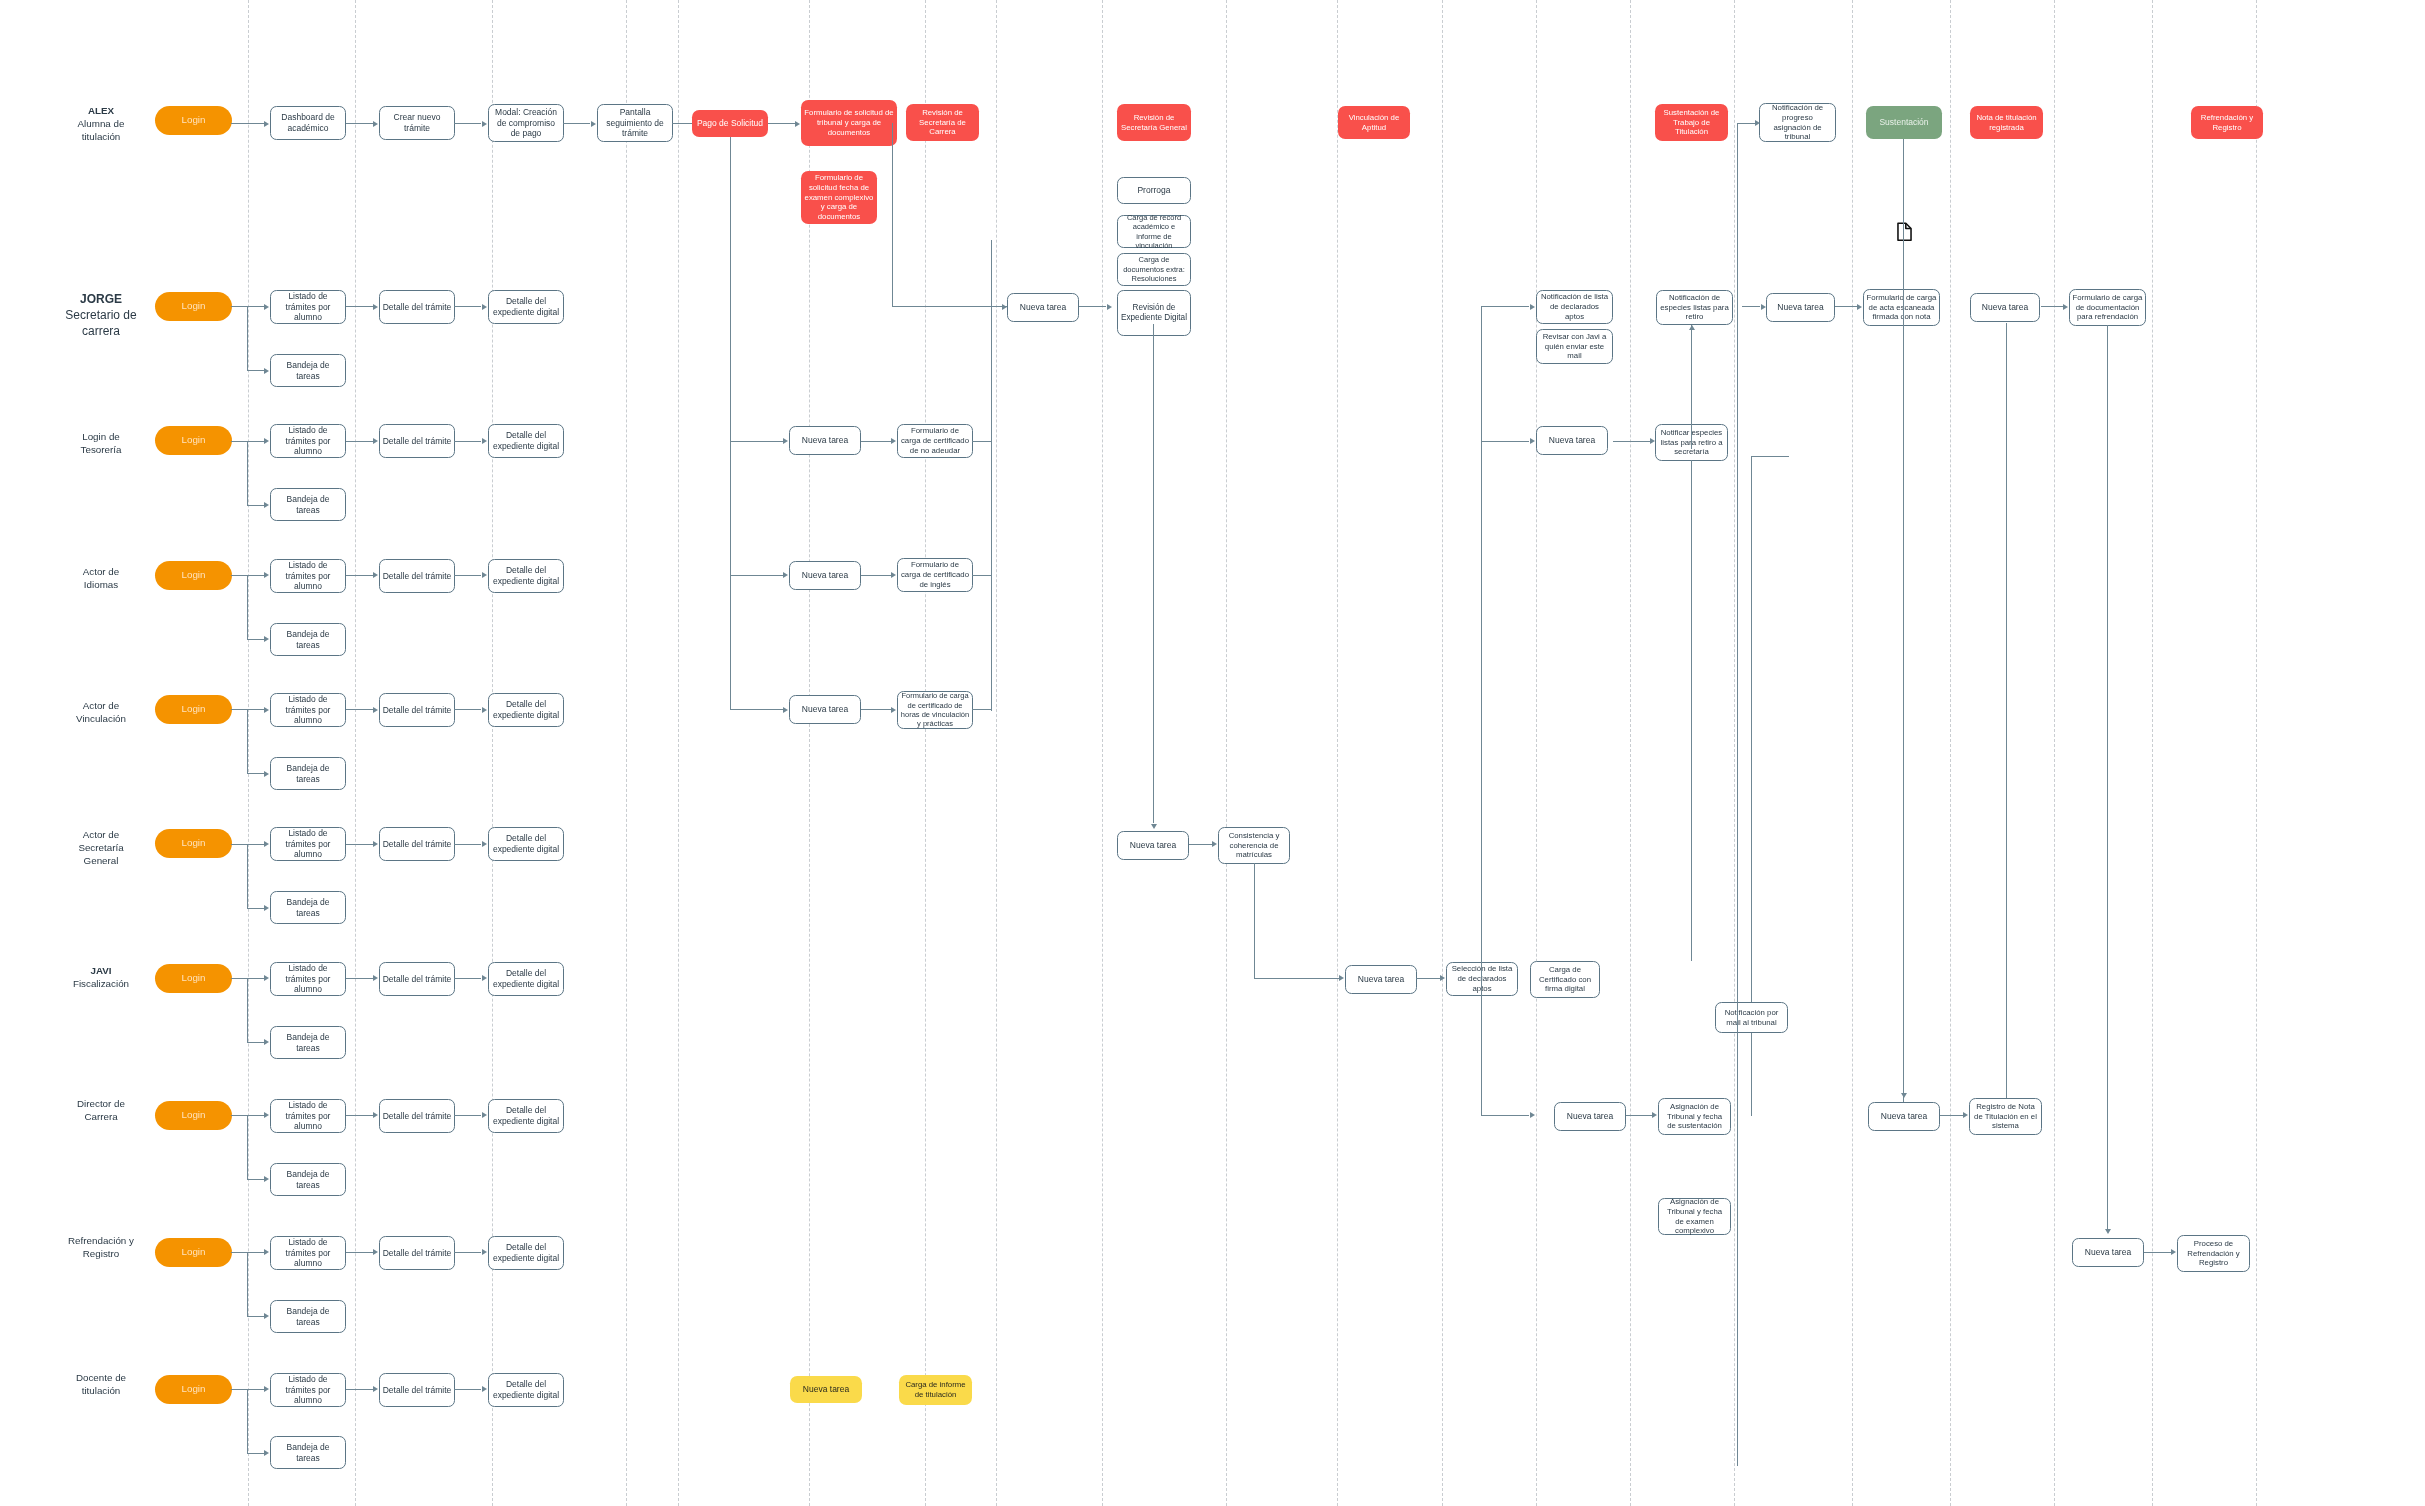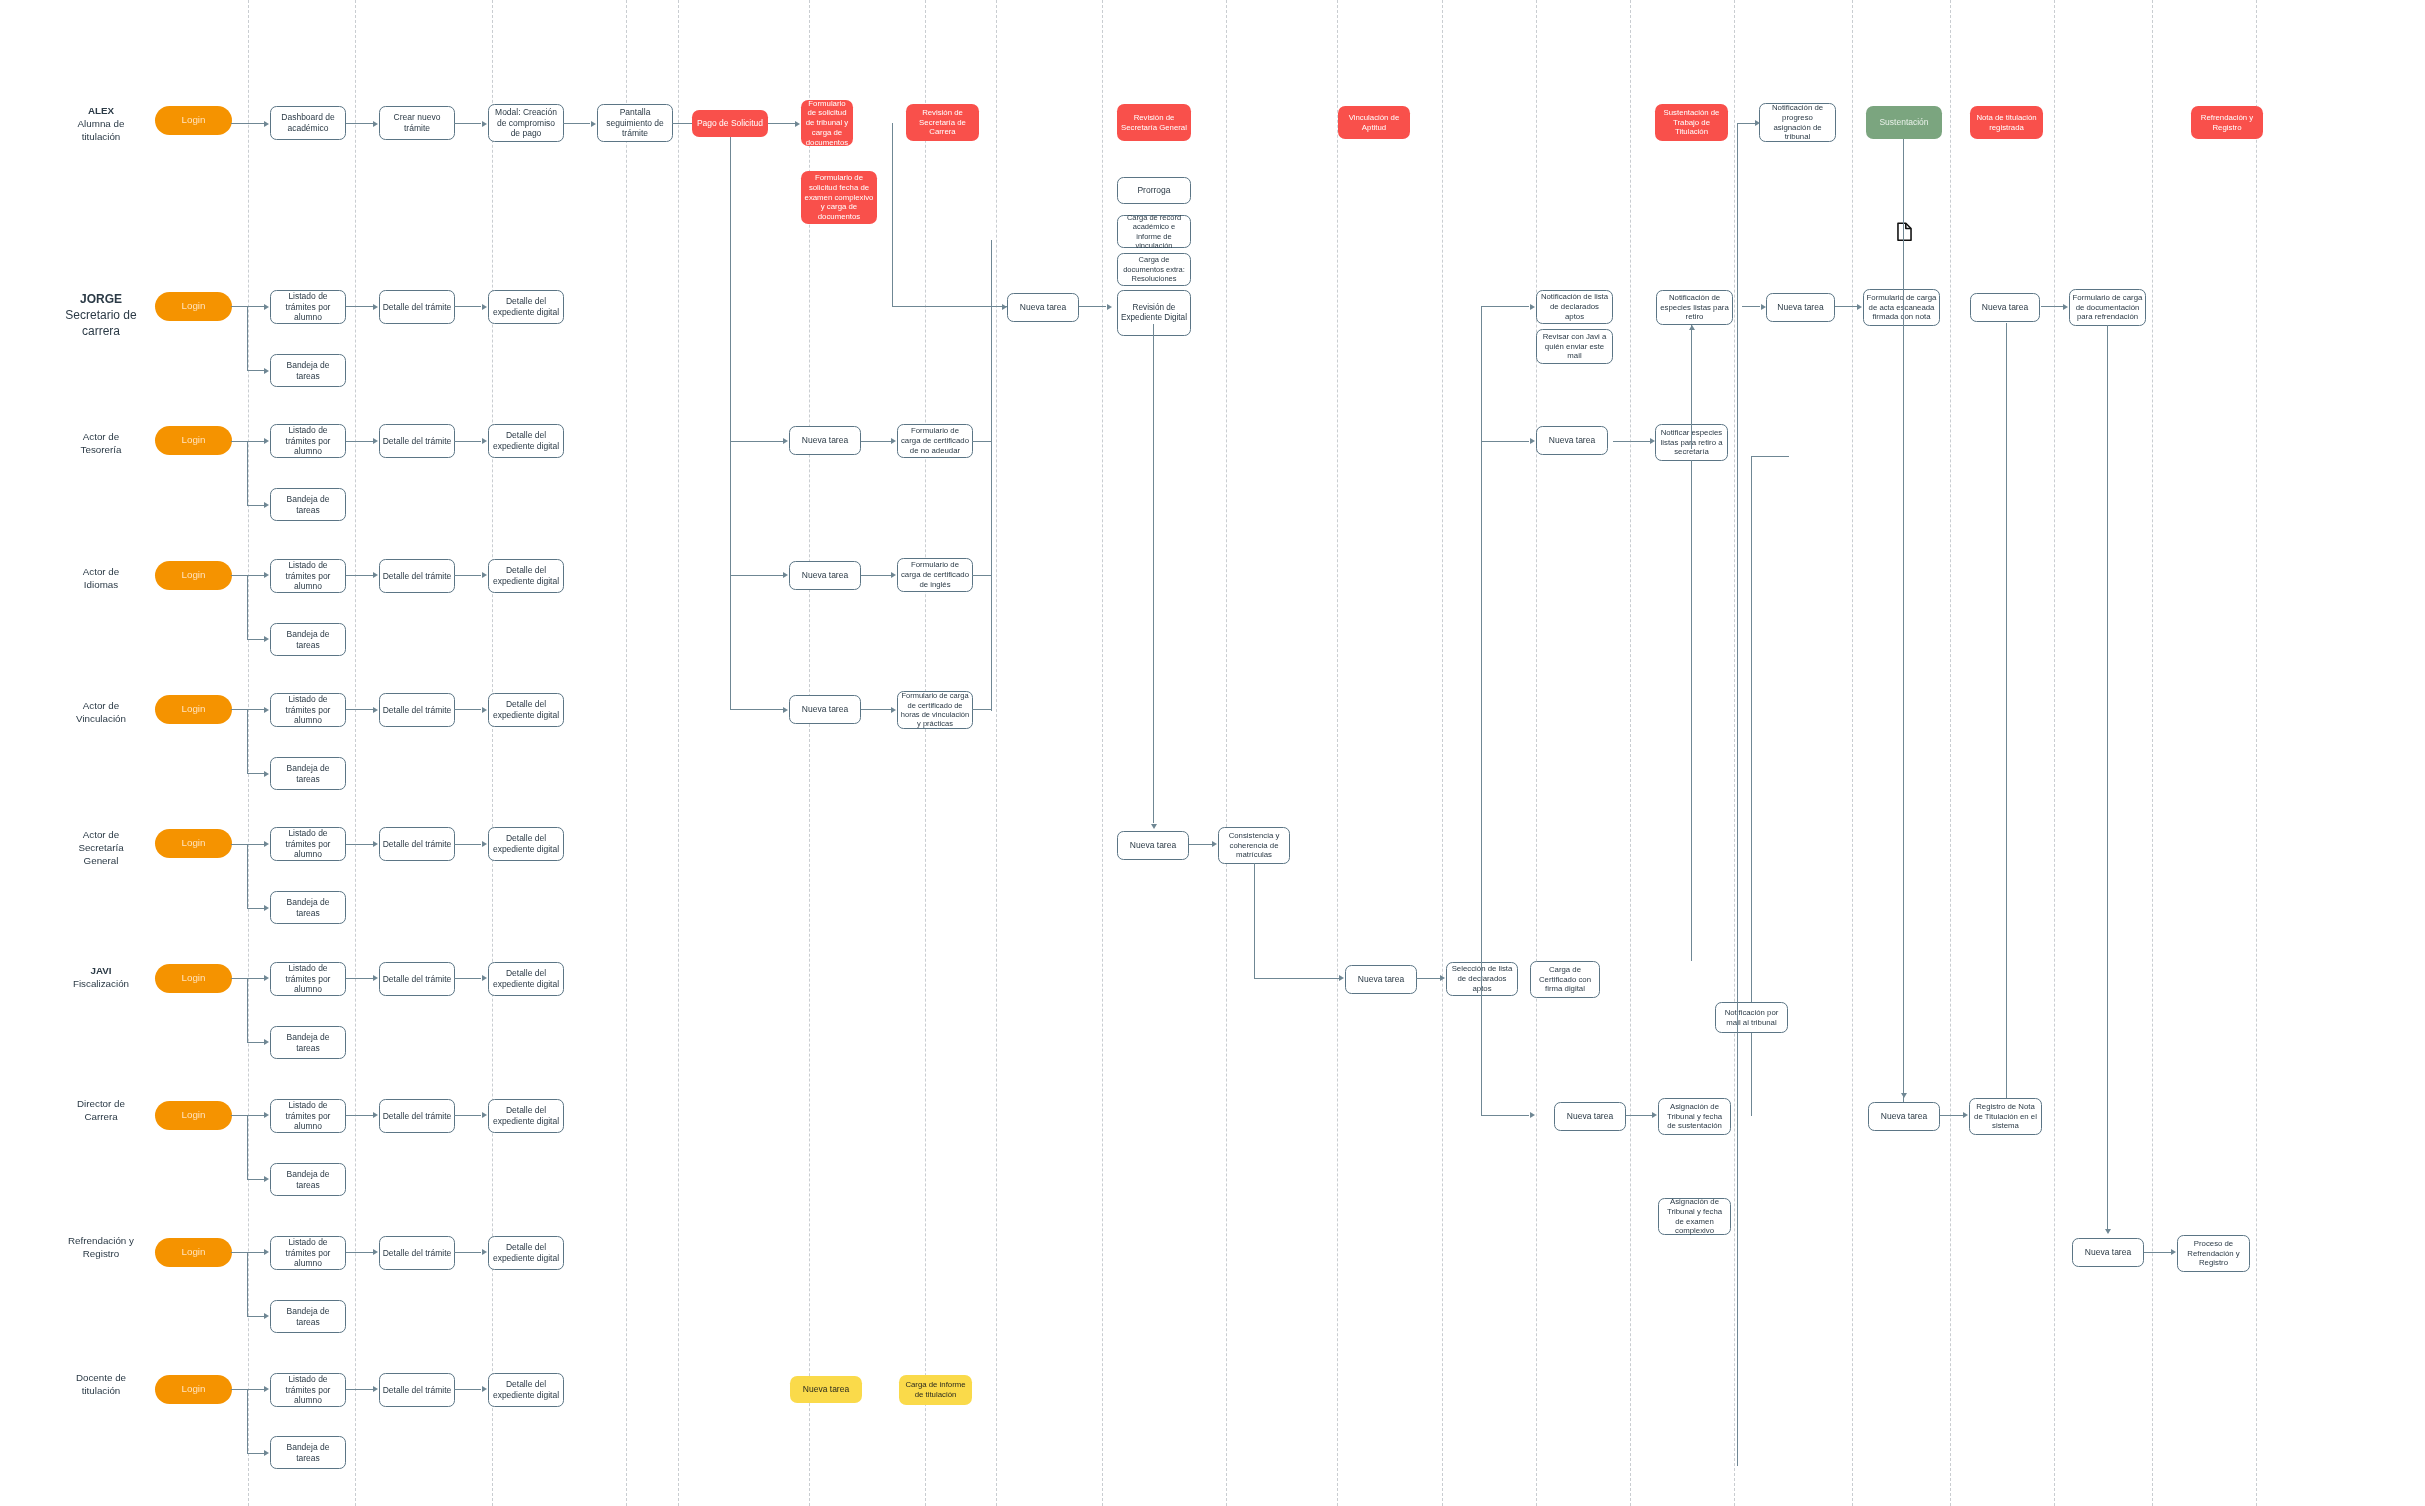--- a/index.html
+++ b/index.html
@@ -53,21 +53,21 @@
 
   <div class="lane-label" style="left:65px;top:104px;width:72px;font-size:9.8px">
     <span class="nm">ALEX</span>
     <span class="rl">Alumna de titulación</span>
   </div>
   <div class="lane-label" style="left:65px;top:291px;width:72px;font-size:12px">
     <span class="nm">JORGE</span>
     <span class="rl">Secretario de carrera</span>
   </div>
   <div class="lane-label" style="left:65px;top:430px;width:72px;font-size:9.8px">
-    <span class="rl">Actor de Tesorería</span>
+    <span class="rl">Login de Tesorería</span>
   </div>
   <div class="lane-label" style="left:65px;top:565px;width:72px;font-size:9.8px">
     <span class="rl">Actor de Idiomas</span>
   </div>
   <div class="lane-label" style="left:65px;top:699px;width:72px;font-size:9.8px">
     <span class="rl">Actor de Vinculación</span>
   </div>
   <div class="lane-label" style="left:65px;top:828px;width:72px;font-size:9.8px">
     <span class="rl">Actor de Secretaría General</span>
   </div>
@@ -102,21 +102,21 @@
   <div class="arw r" style="left:591px;top:121px"></div>
 
   <div class="node n-plain" style="left:597px;top:104px;width:76px;height:38px;font-size:8.5px">Pantalla seguimiento de trámite</div>
   <div class="seg h" style="left:672px;top:123px;width:26px"></div>
   <div class="arw r" style="left:698px;top:121px"></div>
 
   <div class="node n-red" style="left:692px;top:110px;width:76px;height:27px;font-size:8.5px">Pago de Solicitud</div>
   <div class="seg h" style="left:768px;top:123px;width:27px"></div>
   <div class="arw r" style="left:795px;top:121px"></div>
 
-  <div class="node n-red" style="left:801px;top:100px;width:52px;height:46px;font-size:7.8px">Formulario de solicitud de tribunal y carga de documentos</div>
+  <div class="node n-red" style="left:801px;top:100px;width:96px;height:46px;font-size:7.8px">Formulario de solicitud de tribunal y carga de documentos</div>
   <div class="node n-red" style="left:801px;top:171px;width:76px;height:53px;font-size:7.8px">Formulario de solicitud fecha de examen complexivo y carga de documentos</div>
 
   <div class="node n-red" style="left:906px;top:104px;width:73px;height:37px;font-size:7.8px">Revisión de Secretaría de Carrera</div>
 
   <div class="node n-red" style="left:1117px;top:104px;width:74px;height:37px;font-size:7.8px">Revisión de Secretaría General</div>
 
   <div class="node n-red" style="left:1338px;top:106px;width:72px;height:33px;font-size:7.8px">Vinculación de Aptitud</div>
 
   <div class="node n-red" style="left:1655px;top:104px;width:73px;height:37px;font-size:7.8px">Sustentación de Trabajo de Titulación</div>
 

